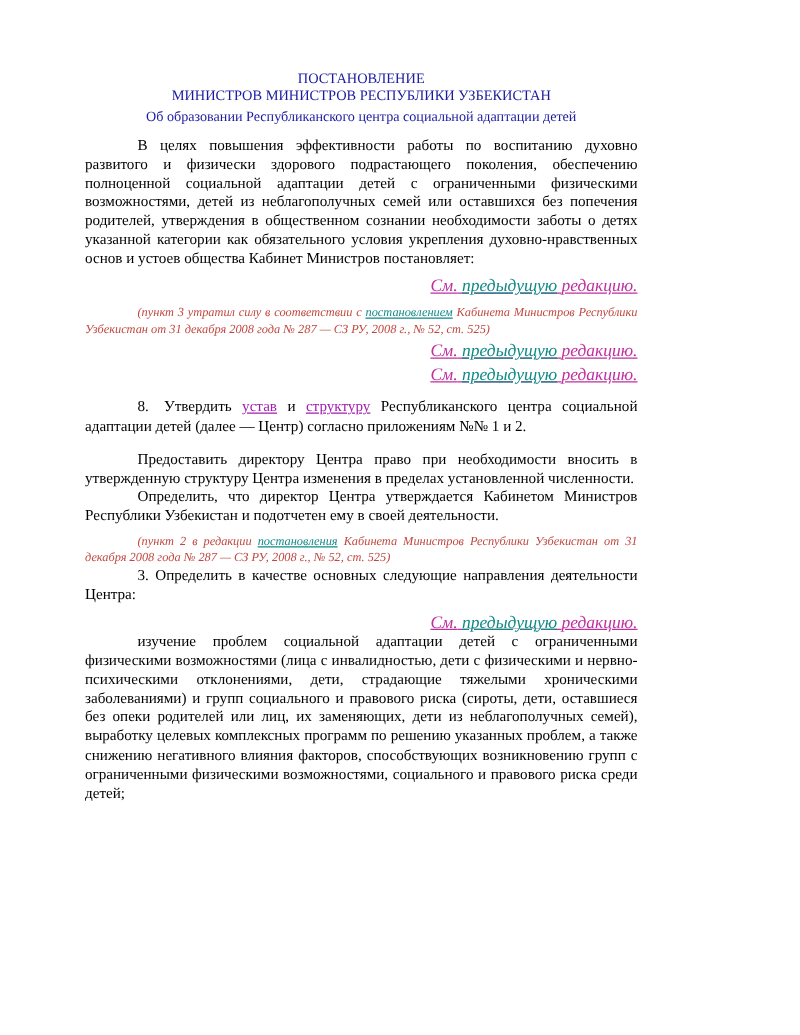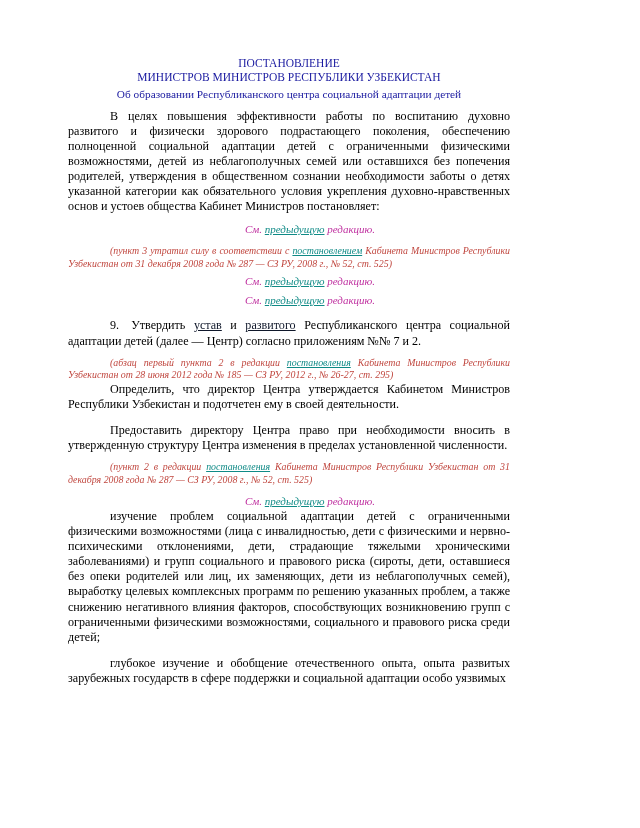--- a/index.html
+++ b/index.html
@@ -51,28 +51,29 @@
     color: #000000;
     hyphens: none;
   }
   .body-par.first {
     padding-top: 7px;
   }
   .body-par.gap {
     padding-top: 11px;
   }
   .note-see {
-    font-size: 11px;
+    font-size: 14px;
     line-height: 13.6px;
     font-style: italic;
     color: #bf2f9f;
     text-indent: 42px;
-    text-align: center;
+    text-align: right;
     margin: 0;
     padding-top: 9px;
+    text-decoration: underline;
   }
   .note-see.tight {
     padding-top: 5px;
   }
   .note-red {
     font-size: 9.9px;
     line-height: 12.6px;
     font-style: italic;
     color: #c0473f;
     text-align: justify;
@@ -82,21 +83,21 @@
   }
   a.lnk {
     color: #0f8a86;
     text-decoration: underline;
   }
   a.lnk-red {
     color: #0f8a86;
     font-style: italic;
   }
   a.lnk-body {
-    color: #0f172a;
+    color: #a21caf;
     text-decoration: underline;
   }
 </style>
 </head>
 <body>
 
 <div class="page">
 
   <div class="doc-title">
     <span class="line">ПОСТАНОВЛЕНИЕ</span>
@@ -122,39 +123,36 @@
     <span>редакцию.</span>
   </p>
 
   <p class="note-see tight">
     <span>См.</span>
     <a class="lnk" href="#">предыдущую</a>
     <span>редакцию.</span>
   </p>
 
   <p class="body-par gap">
-    <span>9. Утвердить </span><a class="lnk-body" href="#">устав</a><span> и </span><a class="lnk-body" href="#">развитого</a><span> Республиканского центра социальной адаптации детей (далее — Центр) согласно приложениям №№ 7 и 2.</span>
+    <span>8. Утвердить </span><a class="lnk-body" href="#">устав</a><span> и </span><a class="lnk-body" href="#">структуру</a><span> Республиканского центра социальной адаптации детей (далее — Центр) согласно приложениям №№ 1 и 2.</span>
   </p>
 
-  <p class="note-red">
-    <span>(абзац первый пункта 2 в редакции </span><a class="lnk-red" href="#">постановления</a><span> Кабинета Министров Республики Узбекистан от 28 июня 2012 года № 185 — СЗ РУ, 2012 г., № 26-27, ст. 295)</span>
-  </p>
+
+  <p class="body-par gap">Предоставить директору Центра право при необходимости вносить в утвержденную структуру Центра изменения в пределах установленной численности.</p>
 
   <p class="body-par">Определить, что директор Центра утверждается Кабинетом Министров Республики Узбекистан и подотчетен ему в своей деятельности.</p>
-
-  <p class="body-par gap">Предоставить директору Центра право при необходимости вносить в утвержденную структуру Центра изменения в пределах установленной численности.</p>
 
   <p class="note-red">
     <span>(пункт 2 в редакции </span><a class="lnk-red" href="#">постановления</a><span> Кабинета Министров Республики Узбекистан от 31 декабря 2008 года № 287 — СЗ РУ, 2008 г., № 52, ст. 525)</span>
   </p>
 
+  <p class="body-par">3. Определить в качестве основных следующие направления деятельности Центра:</p>
 
   <p class="note-see">
     <span>См.</span>
     <a class="lnk" href="#">предыдущую</a>
     <span>редакцию.</span>
   </p>
 
   <p class="body-par">изучение проблем социальной адаптации детей с ограниченными физическими возможностями (лица с инвалидностью, дети с физическими и нервно-психическими отклонениями, дети, страдающие тяжелыми хроническими заболеваниями) и групп социального и правового риска (сироты, дети, оставшиеся без опеки родителей или лиц, их заменяющих, дети из неблагополучных семей), выработку целевых комплексных программ по решению указанных проблем, а также снижению негативного влияния факторов, способствующих возникновению групп с ограниченными физическими возможностями, социального и правового риска среди детей;</p>
 
-  <p class="body-par gap">глубокое изучение и обобщение отечественного опыта, опыта развитых зарубежных государств в сфере поддержки и социальной адаптации особо уязвимых</p>
 
 </div>
 
 </body></html>

